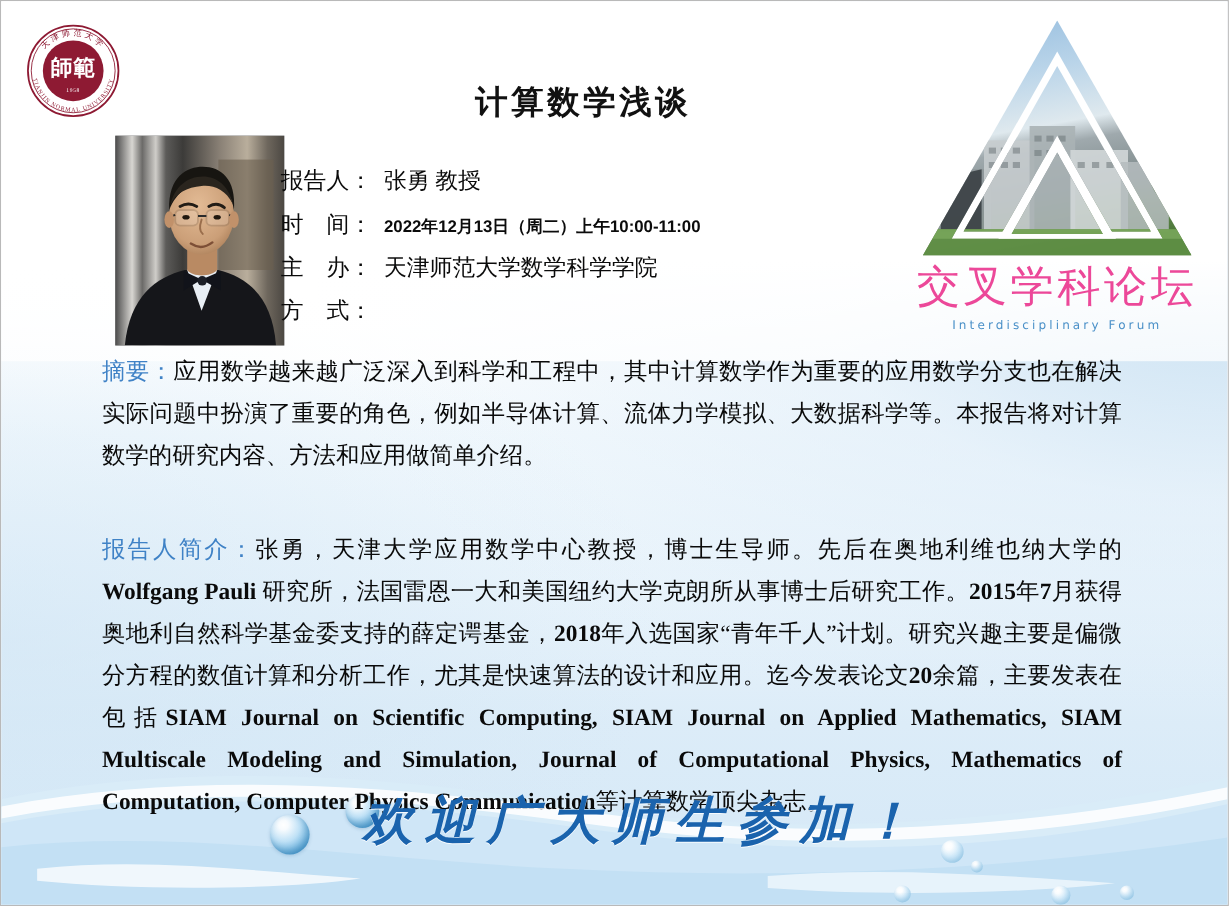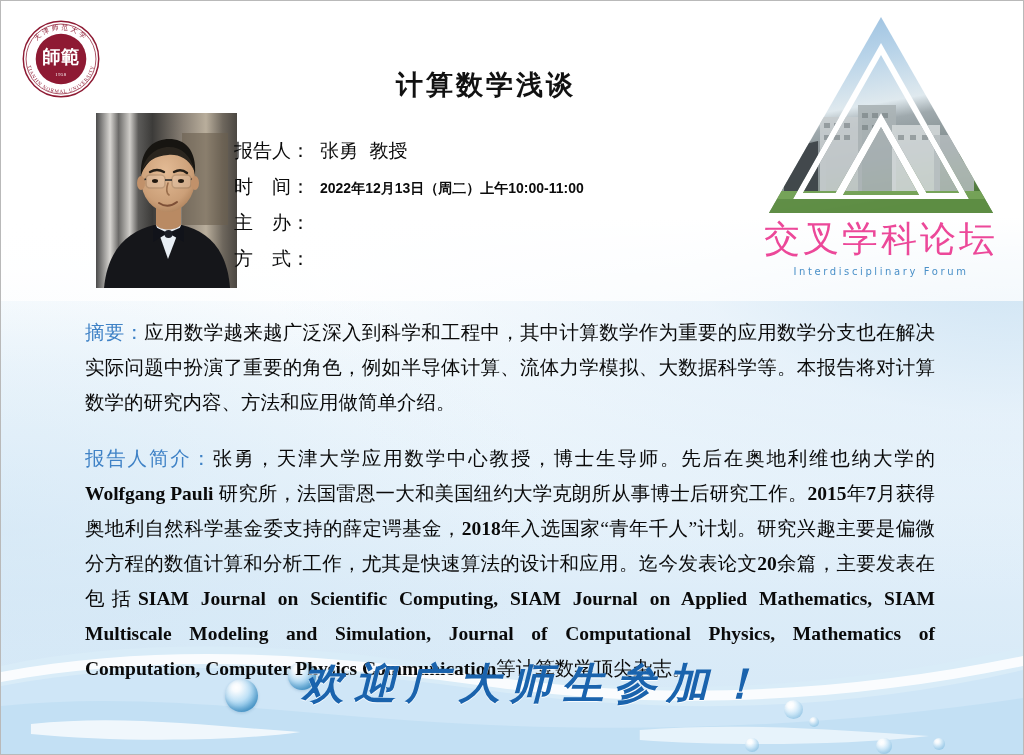--- a/index.html
+++ b/index.html
@@ -65,33 +65,33 @@
   }
   .portrait svg{display:block;width:100%;height:100%;}
   
   .info{position:absolute;left:233px;top:137px;width:520px;}
   .info-row{display:flex;align-items:baseline;margin-bottom:10px;font-size:19px;color:#0b0b0b;}
   .info-label{
     width:86px;flex:0 0 86px;letter-spacing:0px;
     font-family:"DejaVu Sans","Liberation Sans",sans-serif;font-weight:400;
   }
   .info-value{
-    font-family:Liberation Mono, monospace;
+    font-family:Liberation Serif, serif;
   }
   .info-value.bold{font-weight:700;font-family:Liberation Sans, sans-serif;font-size:14px;}
   
   .body-block{position:absolute;left:84px;width:850px;}
   .para{
     font-family:"Liberation Serif","DejaVu Serif",serif;
     font-size:19.5px;line-height:35px;color:#0a0a0a;
     text-align:justify;text-justify:inter-ideograph;
   }
   .lbl{color:#3f82c6;font-weight:400;}
   .bold{font-weight:700;}
-  #abstract{top:316px;font-family:Liberation Mono, monospace;}
+  #abstract{top:292px;}
   #bio{top:440px;}
   
   .welcome{
     position:absolute;left:0;top:655px;width:100%;text-align:center;
     font-size:42px;font-weight:700;color:#1a63ad;letter-spacing:10px;
     font-family:"DejaVu Sans","Liberation Sans",sans-serif;
     font-style:italic;
     text-shadow:0 1px 0 rgba(255,255,255,0.8);
     margin-left:24px;
   }
@@ -278,20 +278,21 @@
     <div class="info-row">
       <span class="info-label">报告人：</span>
       <span class="info-value">张勇 教授</span>
     </div>
     <div class="info-row">
       <span class="info-label">时　间：</span>
       <span class="info-value bold">2022年12月13日（周二）上午10:00-11:00</span>
     </div>
     <div class="info-row">
       <span class="info-label">主　办：</span>
+      <span class="info-value">天津师范大学数学科学学院</span>
     </div>
     <div class="info-row">
       <span class="info-label">方　式：</span>
     </div>
   </div>
 
   <div class="body-block para" id="abstract">
     <span class="lbl">摘要：</span><span>应用数学越来越广泛深入到科学和工程中，其中计算数学作为重要的应用数学分支也在解决实际问题中扮演了重要的角色，例如半导体计算、流体力学模拟、大数据科学等。本报告将对计算数学的研究内容、方法和应用做简单介绍。</span>
   </div>
 

